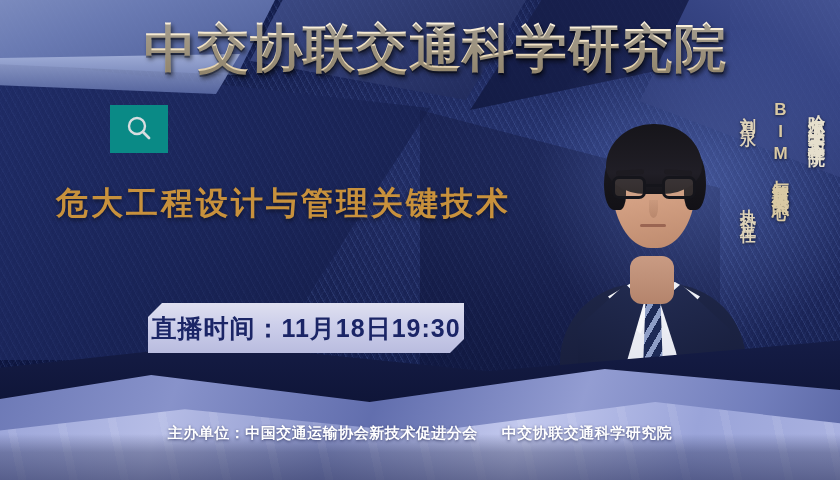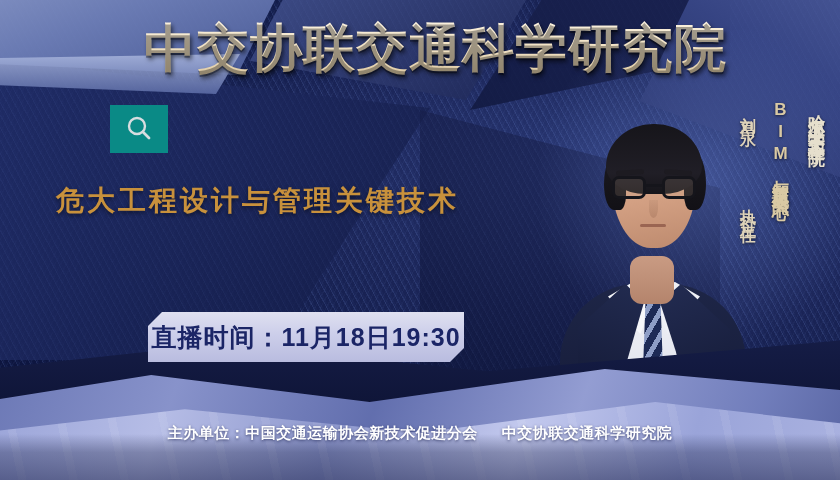--- a/index.html
+++ b/index.html
@@ -241,30 +241,30 @@
     padding-left:44px;
   }
   .sub-bar-search{
     width:58px;background:#0a8a86;display:flex;align-items:center;justify-content:center;
   }
   .sub-bar-search svg{display:block;}
 
   
   .headline{
     position:absolute;left:56px;top:182px;
-    font-size:28px;font-weight:bold;letter-spacing:3px;
+    font-size:32px;font-weight:bold;letter-spacing:3px;
     color:#c8913c;
     background:linear-gradient(180deg,#e3b濃 0%,#c8913c 100%);
     text-shadow:0 2px 4px rgba(0,0,0,.5);
     white-space:nowrap;
   }
 
   
   .time-pill{
-    position:absolute;left:148px;top:312px;width:316px;height:50px;
+    position:absolute;left:148px;top:303px;width:316px;height:50px;
     background:linear-gradient(180deg,#dfe0f0 0%,#ccceea 45%,#b9bcdf 100%);
     clip-path:polygon(14px 0,100% 0,100% calc(100% - 14px),calc(100% - 14px) 100%,0 100%,0 14px);
     display:flex;align-items:center;justify-content:center;
     box-shadow:0 3px 10px rgba(0,0,0,.35);
   }
   .time-pill-text{
     font-size:25px;font-weight:bold;color:#1b2566;letter-spacing:1px;white-space:nowrap;
   }
 
   

